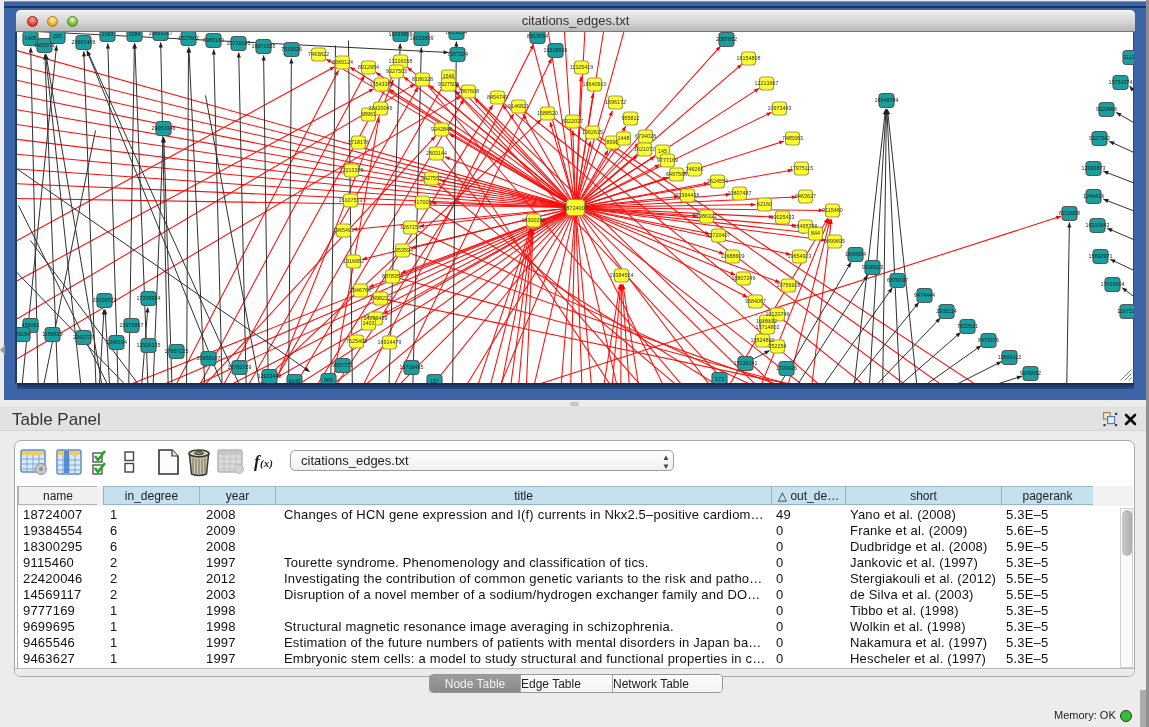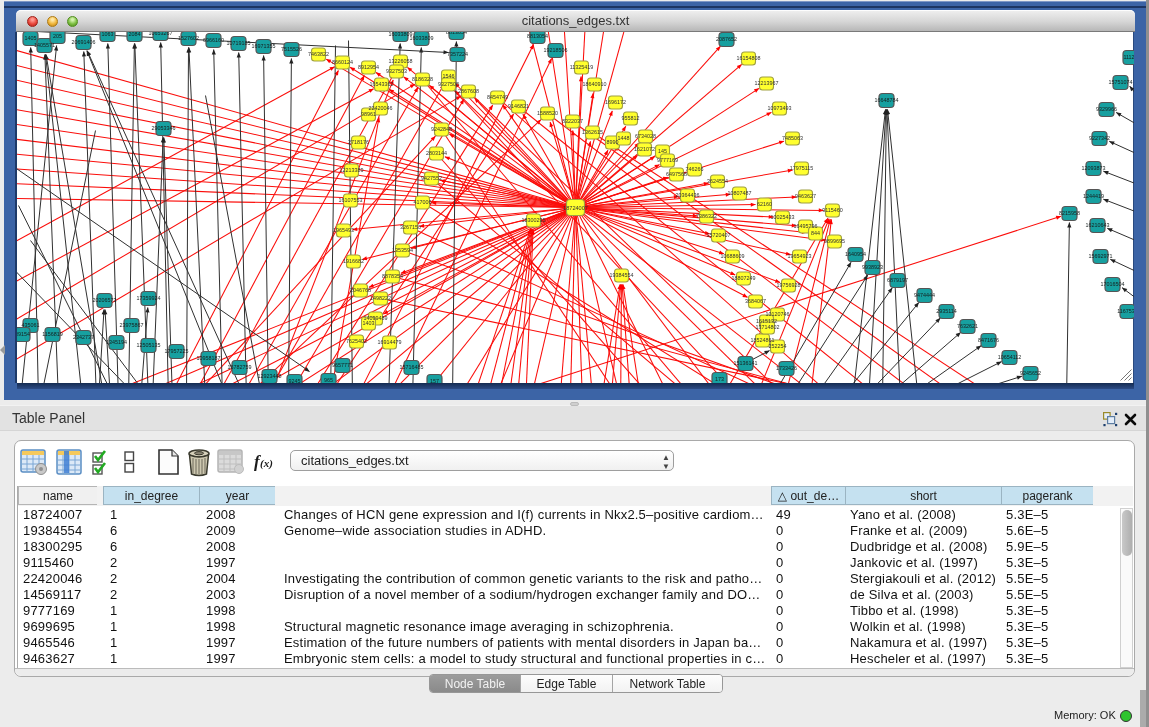--- a/index.html
+++ b/index.html
@@ -8,42 +8,42 @@
 #titlebar{left:16px;top:10px;width:1119px;height:22px;border-radius:5px 5px 0 0;background:linear-gradient(#f0f0f0,#d6d6d6 55%,#b7b7b7);border-bottom:1px solid #7a7a7a;box-shadow:inset 0 1px 0 #fdfdfd}
 #title{width:100%;text-align:center;font-size:13px;color:#333;line-height:22px;font-weight:400}
 .btn{position:absolute;top:15.5px;width:11.5px;height:11.5px;border-radius:50%}
 #b1{left:26.5px;background:radial-gradient(circle at 50% 30%,#ff9a92 12%,#e9493d 55%,#b1211a);border:0.5px solid #9f2018}
 #b2{left:46.5px;background:radial-gradient(circle at 50% 30%,#ffe9a8 12%,#f0b63a 55%,#b97f14);border:0.5px solid #ad7912}
 #b3{left:66.5px;background:radial-gradient(circle at 50% 30%,#d4f3ae 12%,#7ec043 55%,#4c8a1a);border:0.5px solid #518c1f}
 #canvas{left:15px;top:32px;width:1119px;height:350.5px;background:#fff;overflow:hidden;border-left:2.5px solid #1e3a69;border-right:1px solid #2a4a7f}
 #canvshadow{left:16.5px;top:382.5px;width:1117.5px;height:6px;background:linear-gradient(#152c52,#2c4b85)}
 #panelbg{left:0;top:400px;width:1149px;height:327px;background:#ececec}
 #tpbar{left:0;top:405px;width:1146px;height:26px;background:#e2e2e2;border-top:1px solid #f2f2f2;border-bottom:1px solid #d5d5d5}
-#tptitle{left:12px;top:410px;font-size:14px;color:#333}
+#tptitle{left:12px;top:410px;font-size:17px;color:#333}
 #grip{left:570px;top:402px;width:9px;height:4px;border-radius:2px;background:#cfcfcf;border:1px solid #bbb}
 #floatico{left:1103px;top:412px;width:13px;height:13px}
 #closeico{left:1124px;top:412px;width:13px;height:13px}
 #toolpanel{left:14px;top:440px;width:1121px;height:237px;background:#fff;border:1px solid #a9a9a9;border-radius:7px}
 #icons{left:20px;top:447px;height:32px}
 #dropdown{left:290px;top:450px;width:384px;height:21px;border:1px solid #9e9e9e;border-radius:5px;background:linear-gradient(#fff,#f0f0f0);font-size:13px;color:#222;line-height:20px;padding-left:10px}
 #ddarrows{left:659px;top:451px;width:14px;height:19px;font-size:8px;color:#444;text-align:center;line-height:9px;padding-top:2px}
 #tablewrap{left:17px;top:486px;width:1116px;height:182px;background:#fff;overflow:hidden;font-size:12px;border-left:1px solid #aaa}
 .thead{position:absolute;left:0;top:0;width:1116px;height:20px;background:#f2f2f2}
 .th{position:absolute;top:0;height:19px;border:1px solid #9bb4c2;border-right:none;text-align:center;line-height:19px;font-size:12px;color:#222}
 .hblue{background:#c5e1f0}
 .hname{background:#f0f0f0;border-color:#b5b5b5}
 .tbody{position:absolute;left:0;top:21px;width:1116px;height:161px}
 .tr{position:absolute;left:0;width:1116px;height:16px}
 .td{position:absolute;top:0;font-size:13px;letter-spacing:0.2px;color:#111;white-space:nowrap;line-height:16px}
 #vscroll{left:1120px;top:508px;width:13px;height:160px;background:#fafafa;border:1px solid #d0d0d0}
 #vthumb{left:1121.5px;top:510px;width:10px;height:46px;background:linear-gradient(90deg,#c9c9c9,#aeaeae);border-radius:5px}
 #tablebottom{left:15px;top:668px;width:1119px;height:8px;background:#ececec;border-top:1px solid #bbb;border-radius:0 0 7px 7px}
 #segctl{left:429px;top:674px;width:294px;height:19px;border:1px solid #979797;border-radius:4px;overflow:hidden;display:flex}
 .segsel{width:90px;background:linear-gradient(#9c9c9c,#8a8a8a);color:#f2f2f2;font-size:12px;text-align:center;line-height:18px}
-.segu{background:linear-gradient(#fdfdfd,#f2f2f2);color:#222;font-size:12px;text-align:center;line-height:18px;border-left:1px solid #a5a5a5}
+.segu{background:linear-gradient(#fdfdfd,#f2f2f2);color:#222;font-size:12px;text-align:left;line-height:18px;border-left:1px solid #a5a5a5}
 #mem{left:1054px;top:709px;font-size:11px;color:#222}
 #memdot{left:1120px;top:710px;width:12px;height:12px;border-radius:50%;background:#2fc42f;border:1.5px solid #333}
 #rstrip1{left:1140px;top:690px;width:6px;height:37px;background:#ababab}
 #rstrip2{left:1146px;top:0;width:3px;height:727px;background:#8f8f8f}
 #lnotch{left:0;top:345px;width:0;height:0;border-top:5px solid transparent;border-bottom:5px solid transparent;border-right:5px solid #9a9a9a}
 </style></head><body>
 <div id="winblue" class="abs"></div>
 <div id="navline" class="abs"></div>
 <div id="titlebar" class="abs">
     <div id="title">citations_edges.txt</div>
@@ -623,63 +623,64 @@
 <text x="6" y="14" font-family="Liberation Serif,serif" font-style="italic" font-weight="bold" font-size="11" fill="#1a1a1a">(x)</text>
 </g>
 </svg></div>
 <div id="dropdown" class="abs">citations_edges.txt</div>
 <div id="ddarrows" class="abs">▲<br>▼</div>
 <div id="tablewrap" class="abs">
     <div class="thead">
       <div class="th hname" style="left:0px;width:79px">name</div>
       <div class="th hblue" style="left:85px;width:96px">in_degree</div>
       <div class="th hblue" style="left:181px;width:76px">year</div>
+      <div class="th hblue" style="left:257px;width:496px">title</div>
       <div class="th hblue" style="left:753px;width:74px">△ out_de…</div>
       <div class="th hblue" style="left:827px;width:156px">short</div>
       <div class="th hblue" style="left:983px;width:92px">pagerank</div>
     </div>
     <div class="tbody">
       <div class="tr" style="top:0px">
         <span class="td" style="left:5px">18724007</span>
         <span class="td" style="left:92px">1</span>
         <span class="td" style="left:188px">2008</span>
         <span class="td" style="left:266px;width:484px;overflow:hidden;text-overflow:ellipsis">Changes of HCN gene expression and I(f) currents in Nkx2.5–positive cardiomyoc…</span>
         <span class="td" style="left:758px">49</span>
         <span class="td" style="left:832px">Yano et al. (2008)</span>
         <span class="td" style="left:988px">5.3E–5</span>
       </div>
       <div class="tr" style="top:16px">
         <span class="td" style="left:5px">19384554</span>
         <span class="td" style="left:92px">6</span>
         <span class="td" style="left:188px">2009</span>
-        <span class="td" style="left:266px;width:484px;overflow:hidden;text-overflow:ellipsis">Genome–wide association studies in ADHD.</span>
         <span class="td" style="left:758px">0</span>
         <span class="td" style="left:832px">Franke et al. (2009)</span>
         <span class="td" style="left:988px">5.6E–5</span>
       </div>
       <div class="tr" style="top:32px">
         <span class="td" style="left:5px">18300295</span>
         <span class="td" style="left:92px">6</span>
         <span class="td" style="left:188px">2008</span>
         <span class="td" style="left:758px">0</span>
         <span class="td" style="left:832px">Dudbridge et al. (2008)</span>
         <span class="td" style="left:988px">5.9E–5</span>
       </div>
       <div class="tr" style="top:48px">
         <span class="td" style="left:5px">9115460</span>
         <span class="td" style="left:92px">2</span>
         <span class="td" style="left:188px">1997</span>
+        <span class="td" style="left:266px;width:484px;overflow:hidden;text-overflow:ellipsis">Tourette syndrome. Phenomenology and classification of tics.</span>
         <span class="td" style="left:758px">0</span>
         <span class="td" style="left:832px">Jankovic et al. (1997)</span>
         <span class="td" style="left:988px">5.3E–5</span>
       </div>
       <div class="tr" style="top:64px">
         <span class="td" style="left:5px">22420046</span>
         <span class="td" style="left:92px">2</span>
-        <span class="td" style="left:188px">2004</span>
+        <span class="td" style="left:188px">2012</span>
         <span class="td" style="left:266px;width:484px;overflow:hidden;text-overflow:ellipsis">Investigating the contribution of common genetic variants to the risk and pathogen…</span>
         <span class="td" style="left:758px">0</span>
         <span class="td" style="left:832px">Stergiakouli et al. (2012)</span>
         <span class="td" style="left:988px">5.5E–5</span>
       </div>
       <div class="tr" style="top:80px">
         <span class="td" style="left:5px">14569117</span>
         <span class="td" style="left:92px">2</span>
         <span class="td" style="left:188px">2003</span>
         <span class="td" style="left:266px;width:484px;overflow:hidden;text-overflow:ellipsis">Disruption of a novel member of a sodium/hydrogen exchanger family and DOCK…</span>

